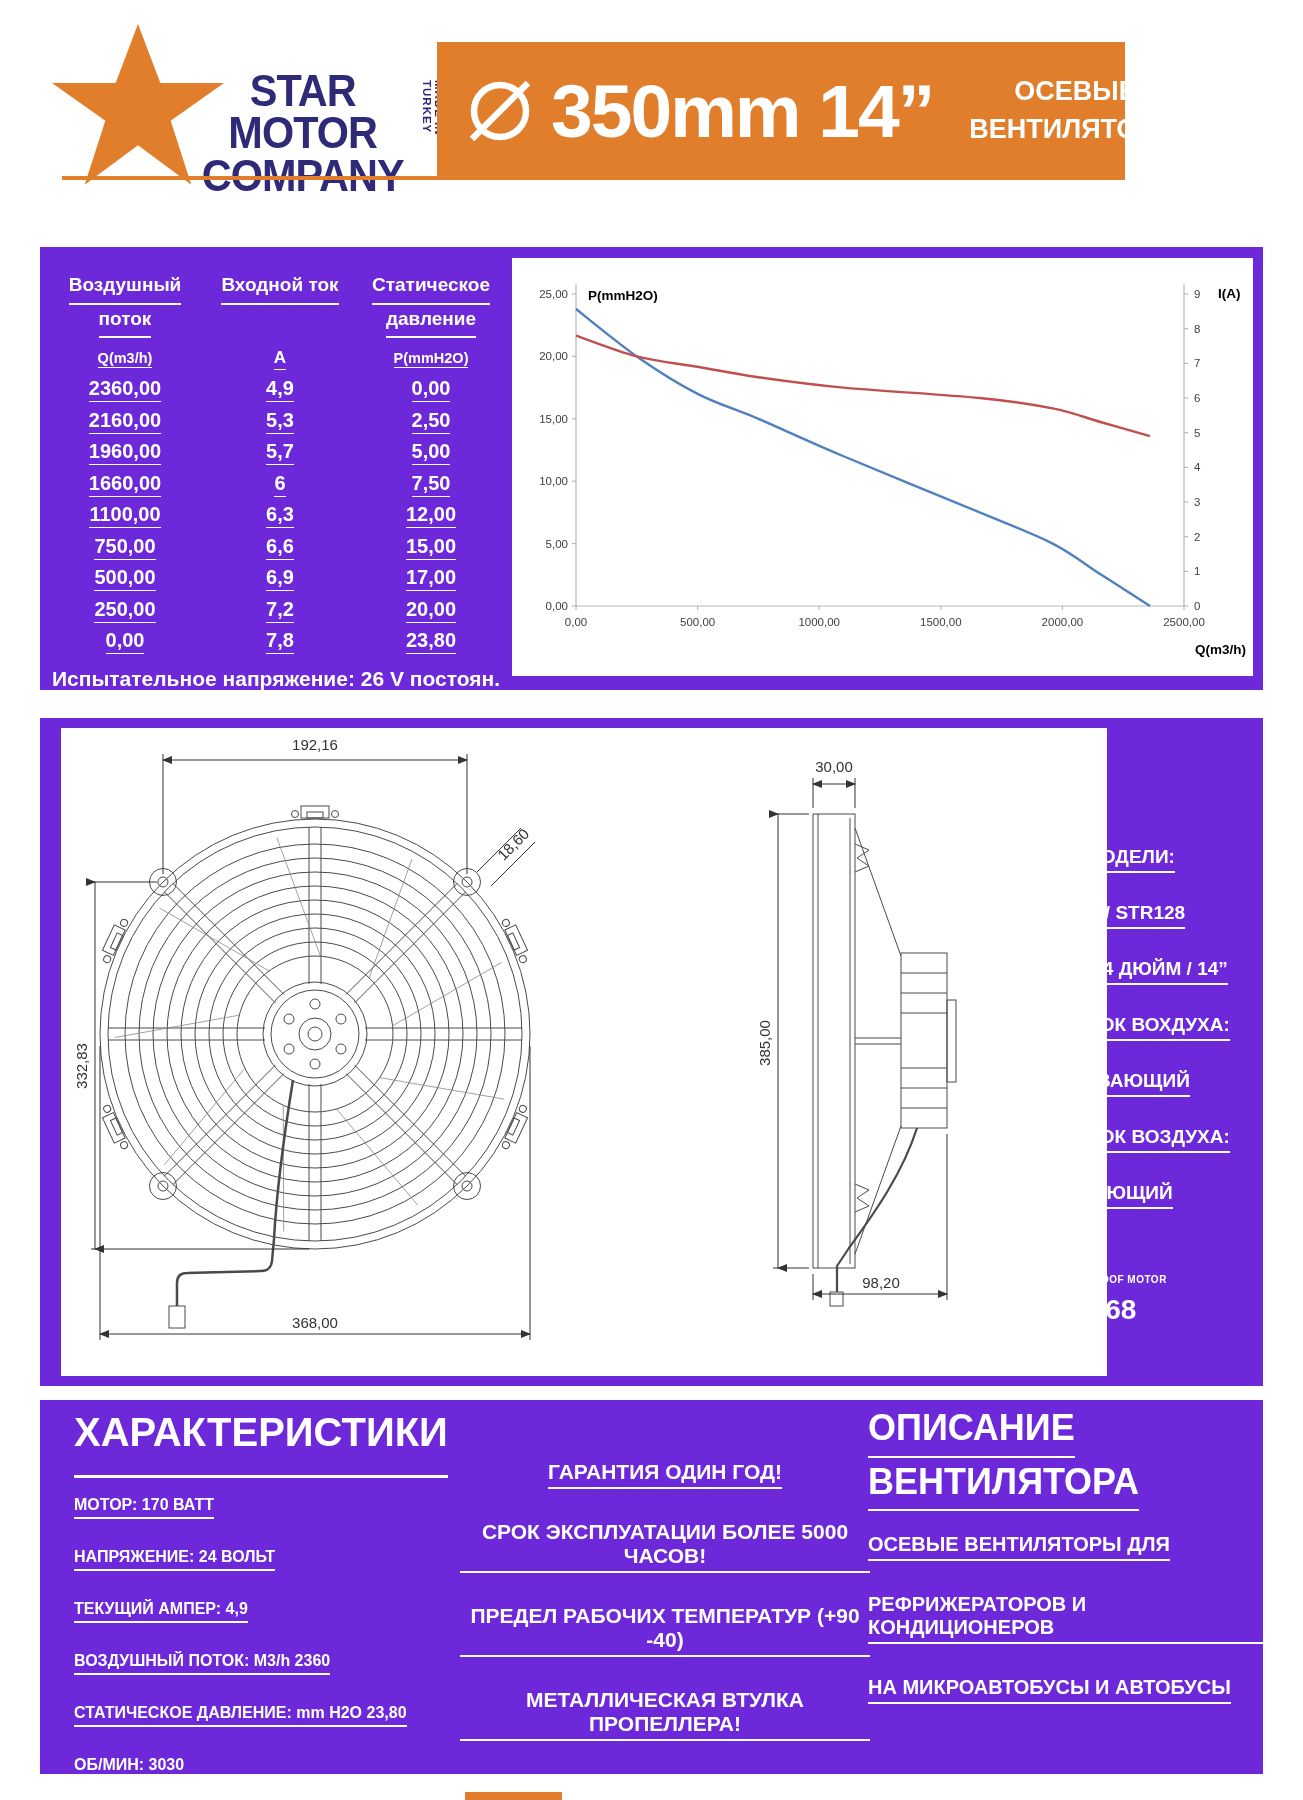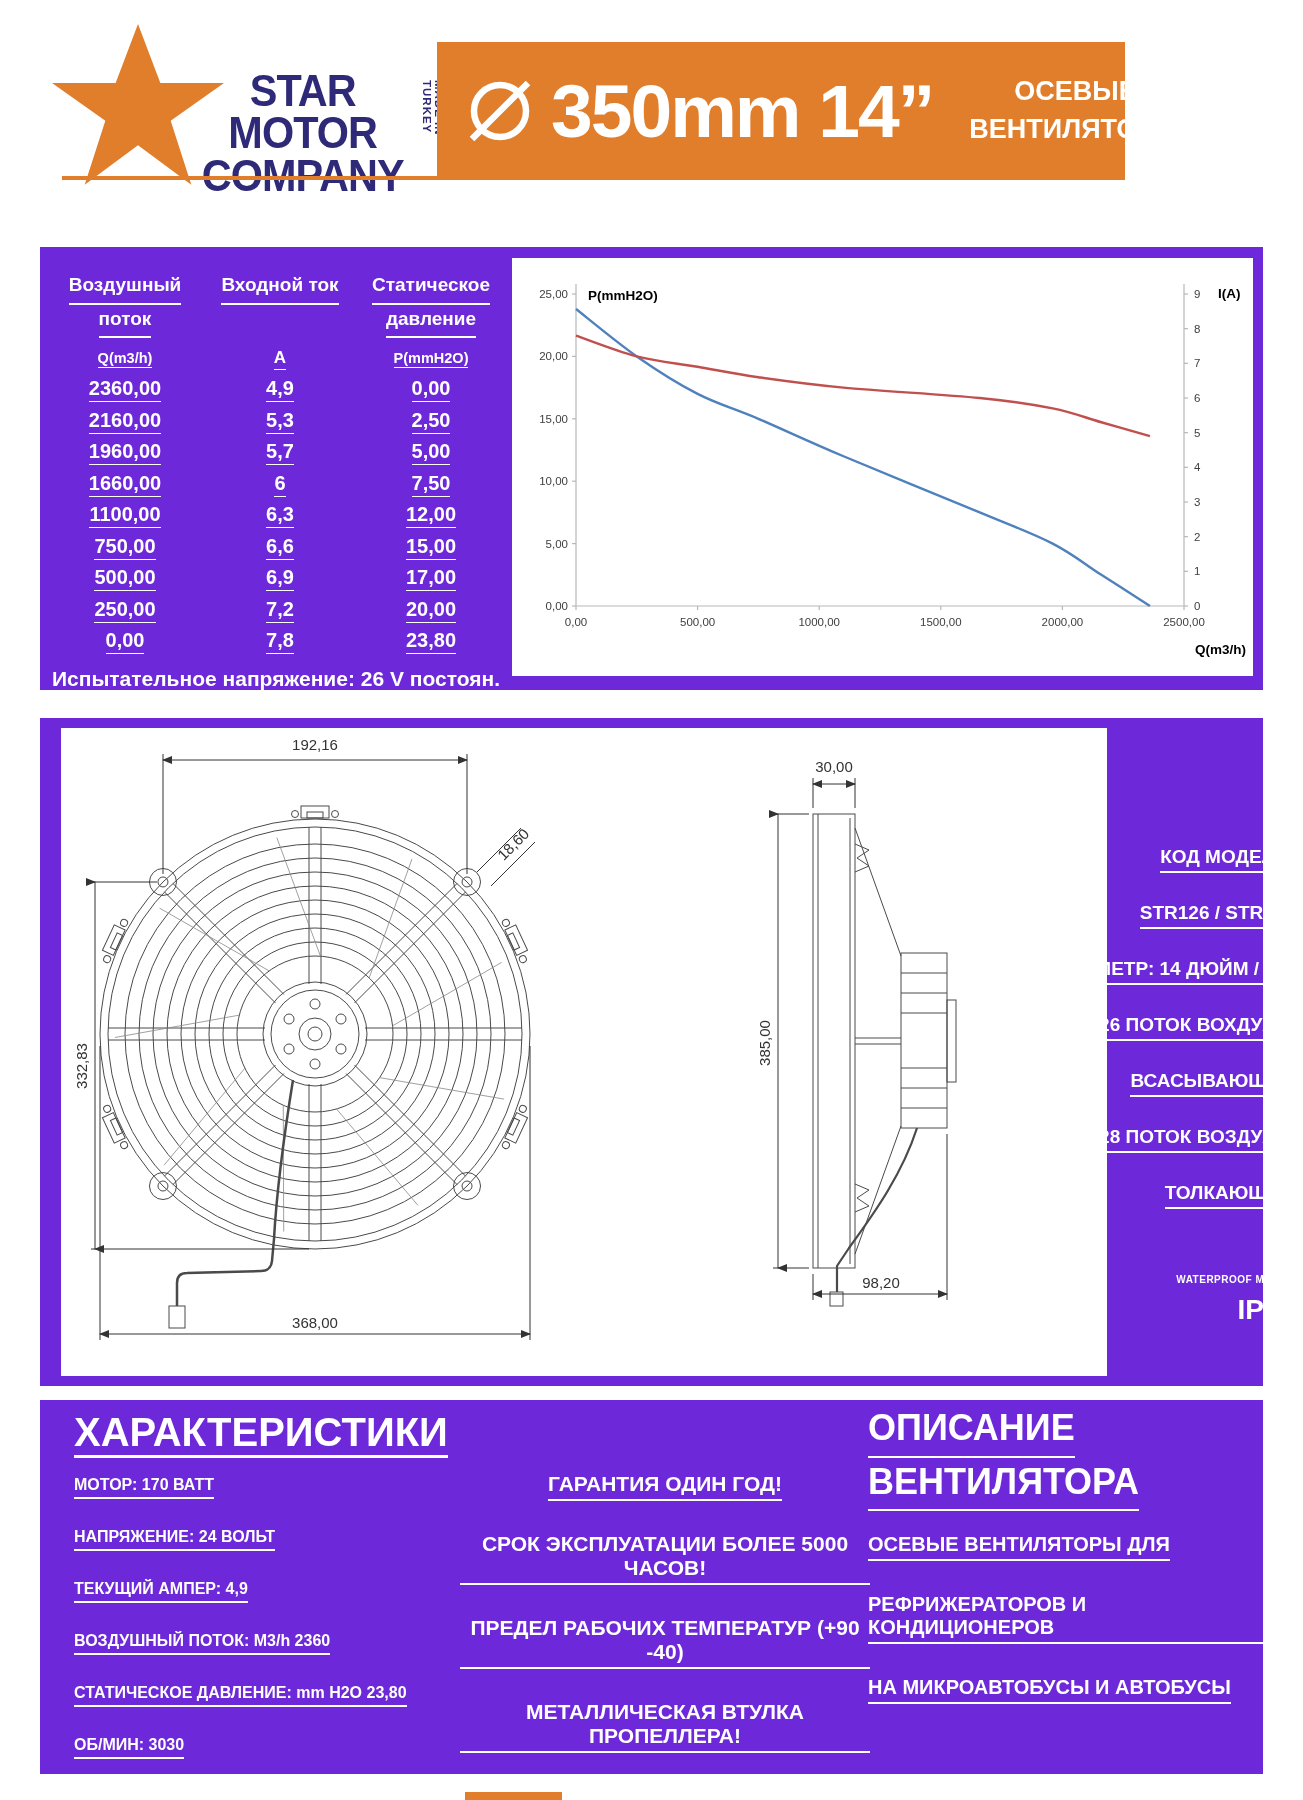--- a/index.html
+++ b/index.html
@@ -28,35 +28,35 @@
   .sgrid{display:grid;grid-template-columns:170px 140px 162px;justify-items:center;align-items:center;}
   .shead{margin-top:24px;font-size:19px;align-items:start;}
   .shead .cell{text-align:center;line-height:1.5;}
   .sunits{margin-top:6px;font-size:14.5px;height:30px;}
   .srow{font-size:20px;height:31.5px;}
   .sfoot{position:absolute;left:0;right:0;top:420px;text-align:center;font-size:21px;}
   .chart-box{position:absolute;left:472px;top:11px;width:741px;height:418px;background:#fff;}
   
   .band3{top:718px;height:668px;}
   .draw-area{position:absolute;left:21px;top:10px;width:1046px;height:648px;background:#fff;}
-  .model-col{position:absolute;left:912px;top:0;width:311px;height:100%;text-align:right;color:#fff;font-weight:bold;margin-left:32px;}
+  .model-col{position:absolute;left:912px;top:0;width:311px;height:100%;text-align:center;color:#fff;font-weight:bold;}
   .model-lines{padding-top:128px;}
   .model-line{margin-bottom:29px;font-size:19px;}
   .wp{position:absolute;left:0;right:0;top:556px;font-size:10px;letter-spacing:.5px;}
   .ip{position:absolute;left:0;right:0;top:576px;font-size:28px;}
   svg text{font-family:"Liberation Sans",sans-serif;}
   .dim{fill:#333;font-size:15px;}
   
   .band4{top:1400px;height:374px;color:#fff;font-weight:bold;}
   .char-col{position:absolute;left:34px;top:10px;width:440px;}
   .char-title{font-size:40px;letter-spacing:0;}
-  .char-title .wl{border-bottom-width:3px;padding-bottom:0;}
+  .char-title .wl{border-bottom-width:3px;padding-bottom:20px;}
   .char-items{margin-top:18px;}
   .char-item{margin-bottom:29px;font-size:16px;}
-  .warr-col{position:absolute;left:420px;top:72px;width:410px;text-align:center;}
+  .warr-col{position:absolute;left:420px;top:60px;width:410px;text-align:center;}
   .warr-item{margin-bottom:31px;font-size:21px;}
   .desc-col{position:absolute;left:828px;top:4px;width:396px;}
   .desc-title{font-size:36px;line-height:1.35;}
   .desc-items{margin-top:22px;}
   .desc-item{margin-bottom:32px;font-size:20px;}
   .bottom-fragment{position:absolute;left:465px;top:1792px;width:97px;height:8px;background:#E07E2B;}
 </style>
 </head>
 <body>
 

